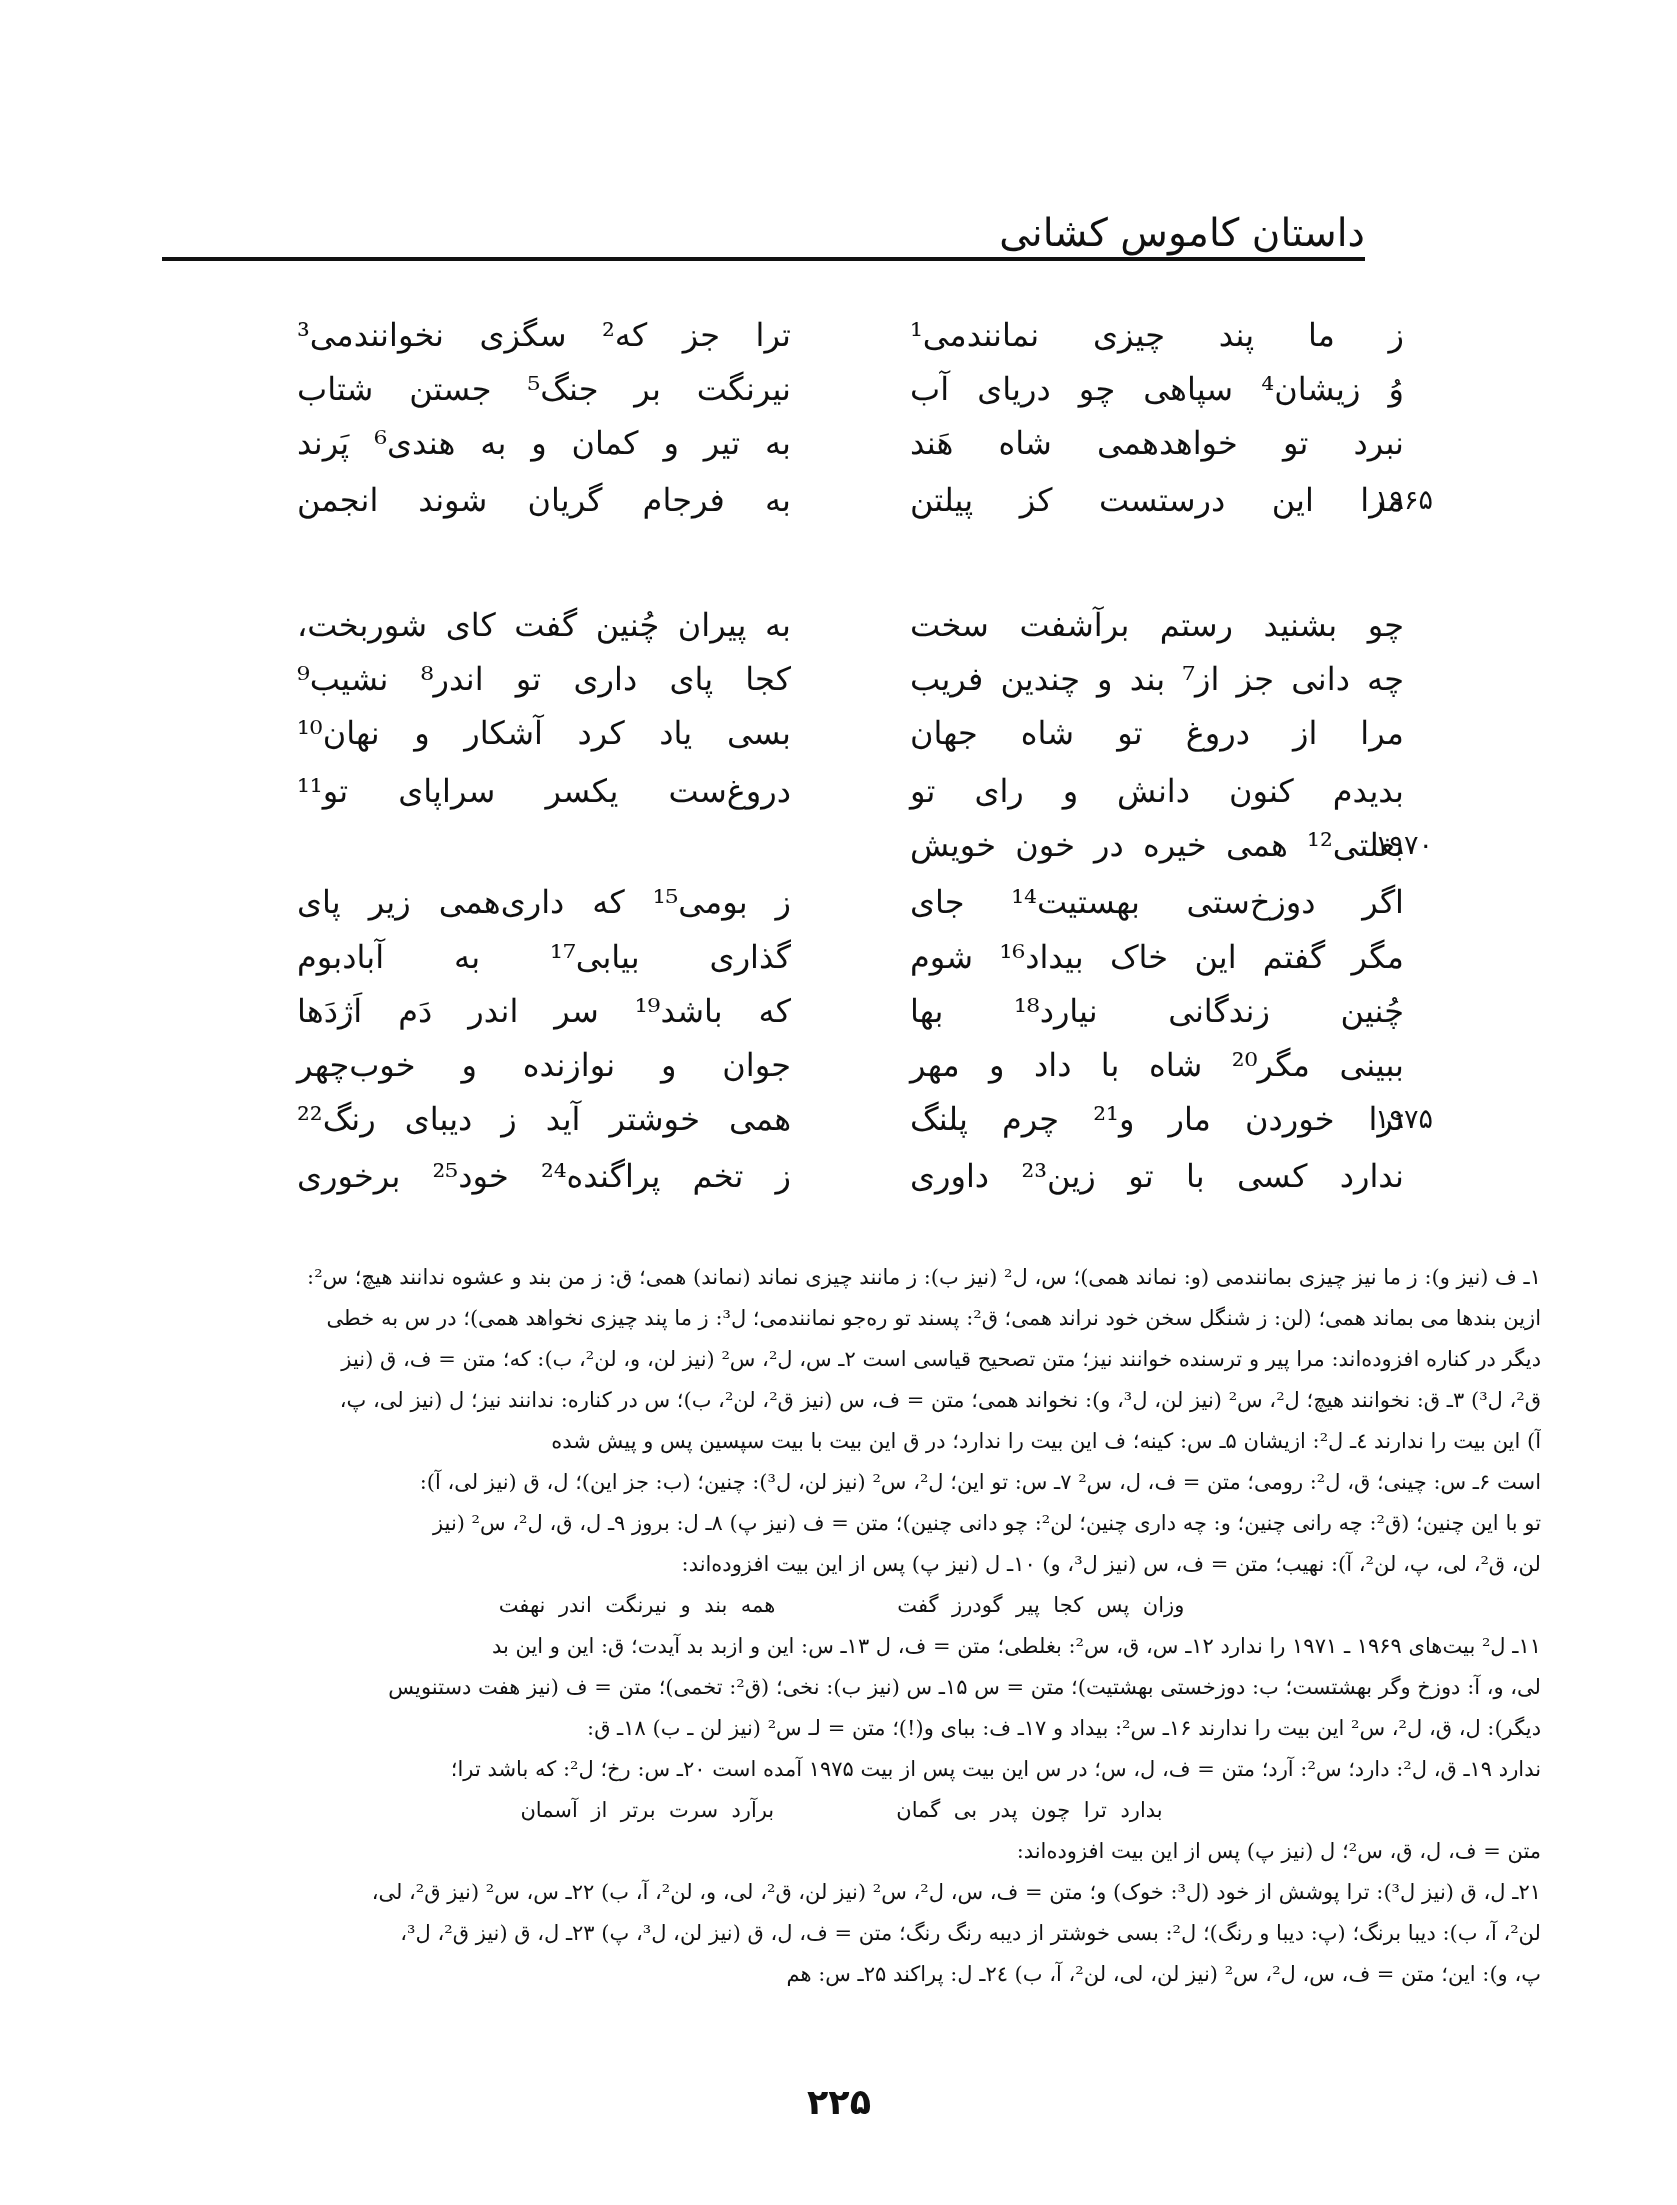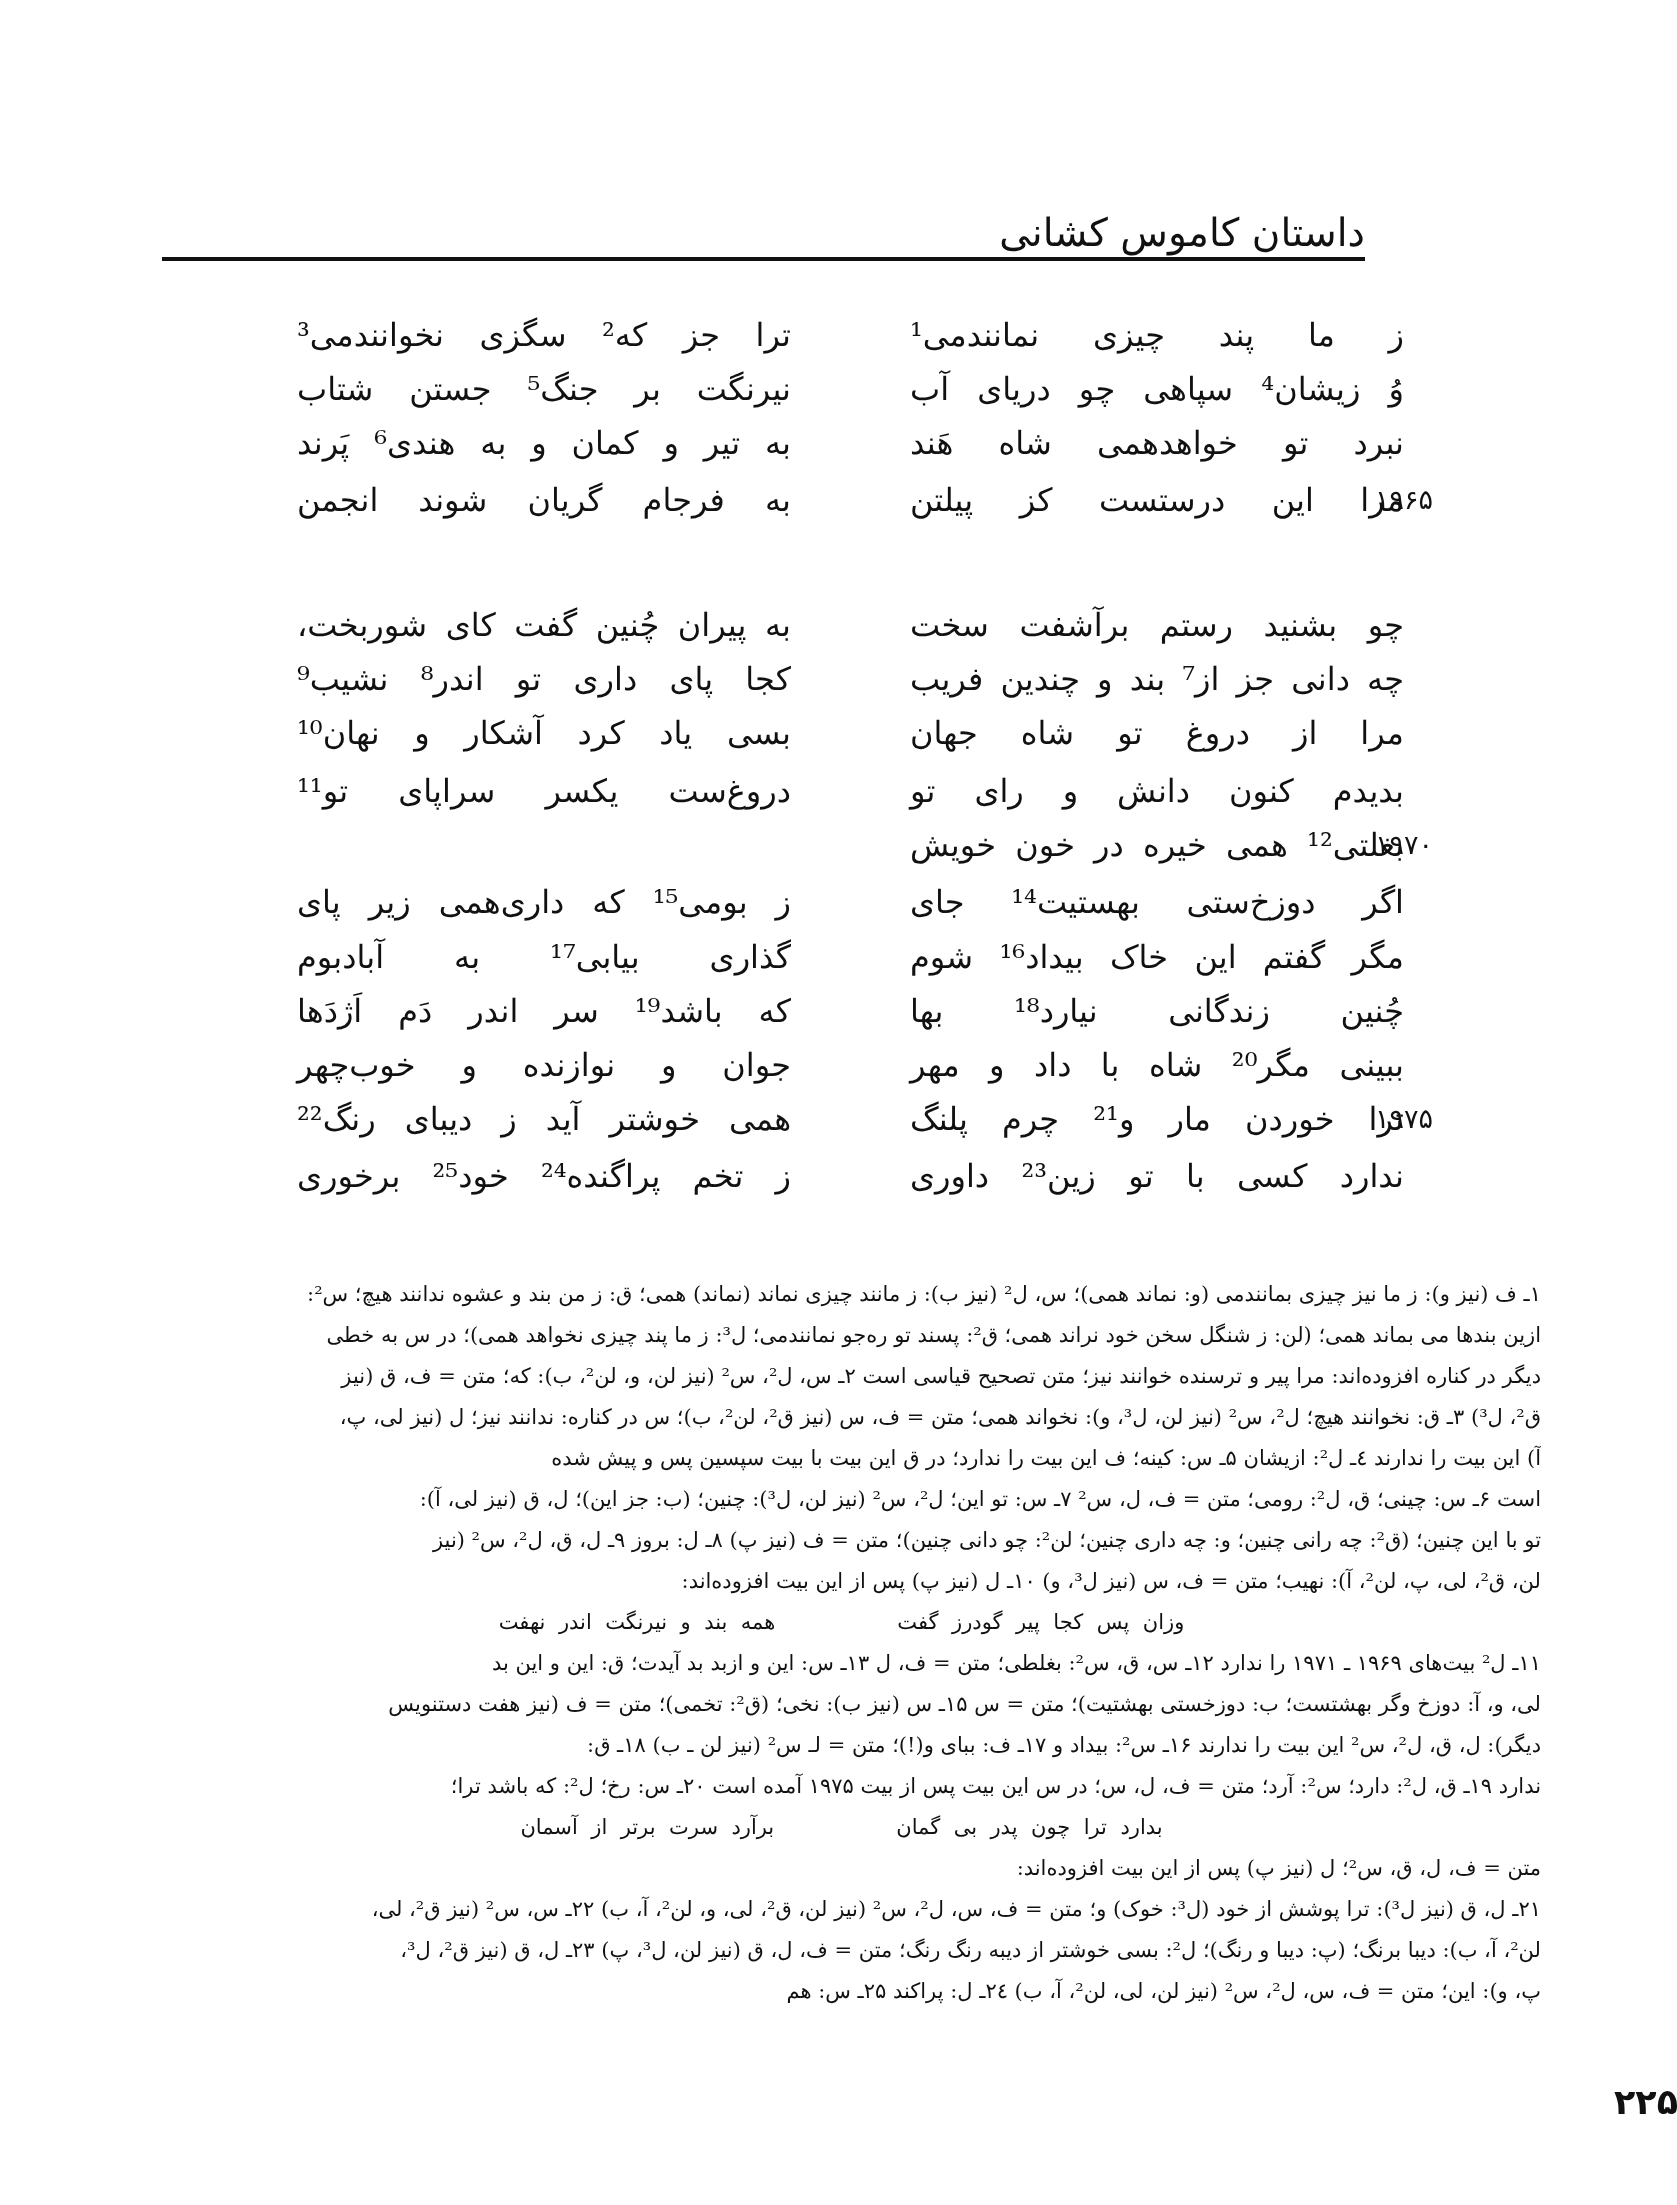--- a/index.html
+++ b/index.html
@@ -30,26 +30,25 @@
     position: absolute; right: 629px; width: 494px; font-size: 32px;
     text-align: justify; text-align-last: justify; white-space: nowrap; line-height: 54px;
   }
   .verse-num {
     position: absolute; left: 1149px; width: 81px; font-size: 27px; text-align: right; line-height: 54px;
     direction: ltr; font-family: "DejaVu Sans", sans-serif;
   }
   .notes {
     position: absolute; top: 1257px; left: 142px; width: 1399px; font-size: 21px; line-height: 41px;
     text-align: justify;
-    margin-top: 17px;
   }
   .note-line { white-space: nowrap; overflow: hidden; height: 41px; }
   .note-line.verse { text-align: center; word-spacing: 6.8px; letter-spacing: 1.4px; }
   .page-num {
-    position: absolute; top: 2082px; left: 0; width: 1678px; text-align: right;
+    position: absolute; top: 2082px; left: 0; width: 1678px; text-align: center;
     font-size: 35px; font-weight: bold; font-family: "DejaVu Sans", sans-serif;
   }
 </style>
 </head>
 <body>
 
 <div class="header">
   <div class="header-title">داستان کاموس کشانی</div>
 </div>
 <div class="header-rule"></div>

